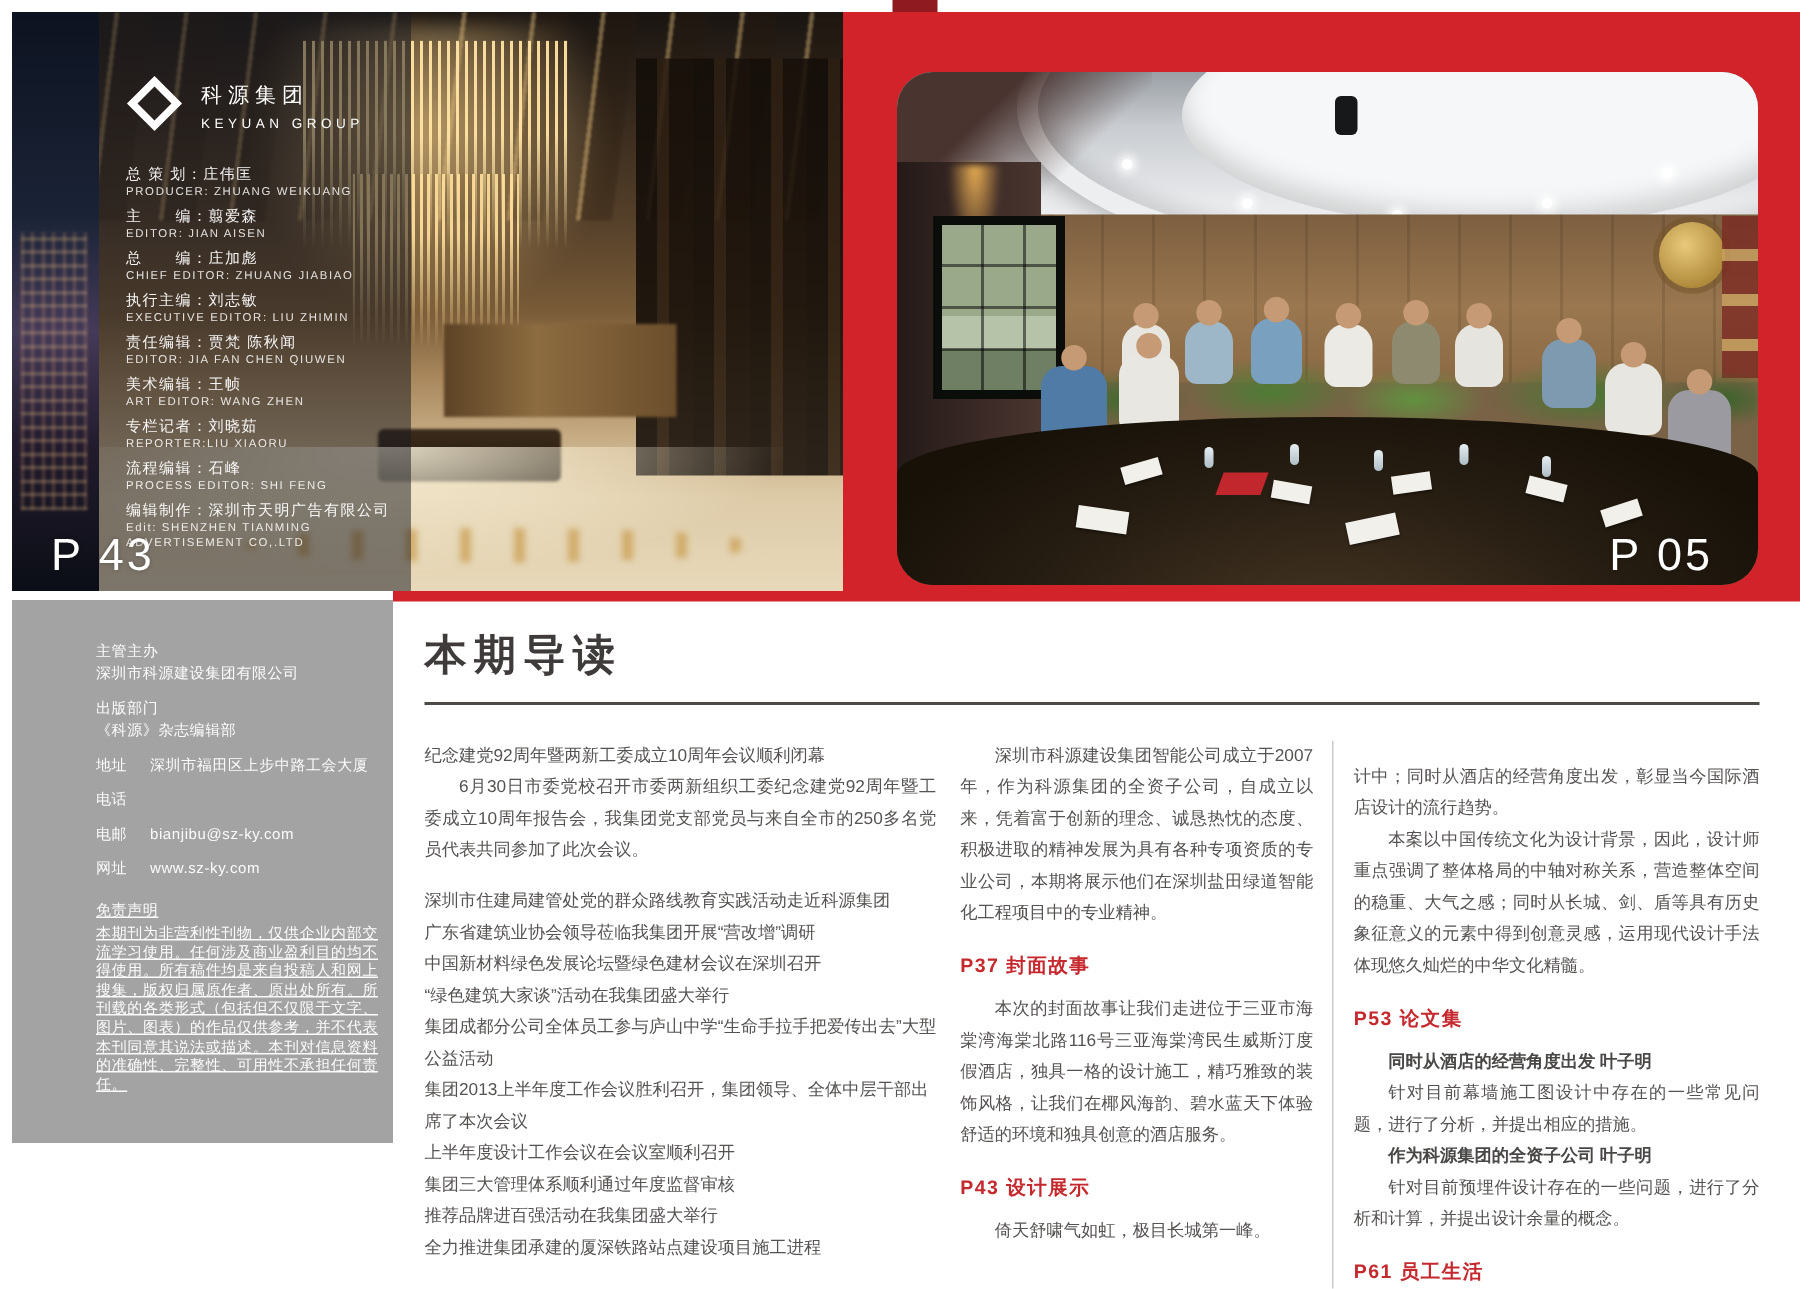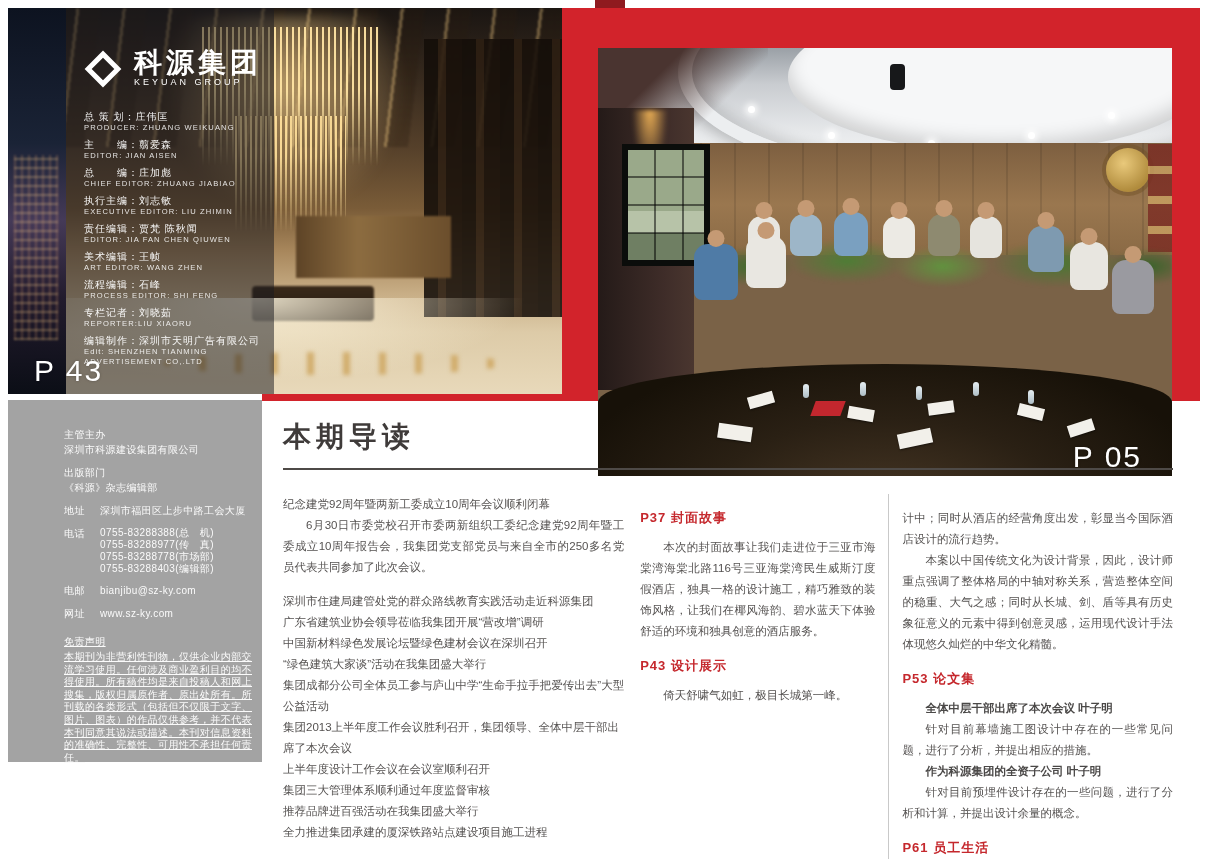--- a/index.html
+++ b/index.html
@@ -43,35 +43,35 @@
                repeating-linear-gradient(90deg,rgba(255,180,120,.22) 0 2px,rgba(0,0,0,0) 2px 7px);
     filter:blur(1px);}
 
   
   .credits-panel{left:58px;top:0;width:208px;height:100%;
     background:rgba(26,27,33,.52);box-sizing:border-box;padding:42px 0 0 18px;}
   .logo{display:flex;align-items:center;gap:12px;margin-bottom:22px;}
   .logo-mark{width:38px;height:38px;position:relative;flex:0 0 auto;}
   .logo-mark::before{content:'';position:absolute;left:6px;top:6px;width:16px;height:16px;
     border:5px solid #ffffff;transform:rotate(45deg);}
-  .logo-cn{font-size:28px;font-weight:700;color:#fff;letter-spacing:4px;line-height:22px;}
+  .logo-cn{font-size:14px;font-weight:400;color:#fff;letter-spacing:4px;line-height:22px;}
   .logo-en{font-size:9px;color:#fff;letter-spacing:3px;margin-top:3px;}
   .credit{margin-bottom:5px;}
   .credit-cn{color:rgba(255,255,255,.94);font-size:10px;line-height:13px;letter-spacing:1px;}
   .credit-en{color:rgba(255,255,255,.86);font-size:7.6px;line-height:10px;letter-spacing:1.1px;width:186px;}
   .page-label{color:#ffffff;font-size:30px;letter-spacing:2px;font-weight:400;
     font-family:"Liberation Sans",sans-serif;text-shadow:0 0 3px rgba(0,0,0,.25);}
   .pl-left{left:26px;bottom:6px;}
   .pl-right{right:30px;bottom:2px;}
 
   
   .red-tab{left:595px;top:0;width:30px;height:10px;background:#8f1a1f;}
   .red-field{left:562px;top:8px;width:638px;height:386px;background:var(--red);}
   .red-strip{left:262px;top:394px;width:938px;height:7px;background:var(--red);}
-  .photo-right{left:598px;top:48px;width:574px;height:428px;overflow:hidden;background:#7a6247;}
+  .photo-right{left:598px;top:48px;width:574px;height:342px;overflow:hidden;background:#7a6247;border-radius:24px;}
   .mr-ceiling{left:0;top:0;width:574px;height:120px;
     background:linear-gradient(180deg,#9aa0a6 0%,#c9ccd0 30%,#e8eaec 72%,#f3f4f5 100%);}
   .mr-ring1{left:80px;top:-90px;width:580px;height:200px;border-radius:50%;
     border:14px solid #eceef0;box-shadow:0 6px 14px rgba(0,0,0,.20),inset 0 -8px 12px rgba(0,0,0,.12);}
   .mr-ring2{left:190px;top:-46px;width:420px;height:150px;border-radius:50%;background:#f6f7f8;
     box-shadow:inset 0 -10px 18px rgba(0,0,0,.16);}
   .mr-corner{left:0;top:0;width:170px;height:120px;
     background:linear-gradient(135deg,#4a3430 0%,#4a3430 30%,rgba(74,52,48,0) 62%);}
   .mr-light{width:7px;height:7px;border-radius:50%;background:#fff;box-shadow:0 0 6px 3px rgba(255,255,255,.8);}
   .mr-cam{left:292px;top:16px;width:15px;height:26px;background:#17181a;border-radius:4px;}
@@ -187,26 +187,26 @@
           </div>
           <div class="credit">
             <div class="credit-cn">责任编辑：贾梵 陈秋闻</div>
             <div class="credit-en">EDITOR: JIA FAN CHEN QIUWEN</div>
           </div>
           <div class="credit">
             <div class="credit-cn">美术编辑：王帧</div>
             <div class="credit-en">ART EDITOR: WANG ZHEN</div>
           </div>
           <div class="credit">
+            <div class="credit-cn">专栏记者：刘晓茹</div>
+            <div class="credit-en">REPORTER:LIU XIAORU</div>
+          </div>
+          <div class="credit">
             <div class="credit-cn">流程编辑：石峰</div>
             <div class="credit-en">PROCESS EDITOR: SHI FENG</div>
-          </div>
-          <div class="credit">
-            <div class="credit-cn">专栏记者：刘晓茹</div>
-            <div class="credit-en">REPORTER:LIU XIAORU</div>
           </div>
           <div class="credit">
             <div class="credit-cn">编辑制作：深圳市天明广告有限公司</div>
             <div class="credit-en">Edit: SHENZHEN TIANMING ADVERTISEMENT CO,.LTD</div>
           </div>
         </div>
     </div>
 
     <div class="abs page-label pl-left">P 43</div>
   </section>
@@ -274,26 +274,20 @@
     <div class="ip-block">
       <div>出版部门</div>
       <div>《科源》杂志编辑部</div>
     </div>
     <div class="ip-row">
       <span class="ip-lbl">地址</span>
       <span>深圳市福田区上步中路工会大厦</span>
     </div>
     <div class="ip-row">
       <span class="ip-lbl">电话</span>
-      <span class="ip-phones" id="phones">
-          <div>0755-83288388(总　机)</div>
-          <div>0755-83288977(传　真)</div>
-          <div>0755-83288778(市场部)</div>
-          <div>0755-83288403(编辑部)</div>
-        </span>
     </div>
     <div class="ip-row">
       <span class="ip-lbl">电邮</span>
       <span>bianjibu@sz-ky.com</span>
     </div>
     <div class="ip-row">
       <span class="ip-lbl">网址</span>
       <span>www.sz-ky.com</span>
     </div>
     <div class="ip-disc">
@@ -315,33 +309,34 @@
           <div class="blk-line">中国新材料绿色发展论坛暨绿色建材会议在深圳召开</div>
           <div class="blk-line">“绿色建筑大家谈”活动在我集团盛大举行</div>
           <div class="blk-line">集团成都分公司全体员工参与庐山中学“生命手拉手把爱传出去”大型公益活动</div>
           <div class="blk-line">集团2013上半年度工作会议胜利召开，集团领导、全体中层干部出席了本次会议</div>
           <div class="blk-line">上半年度设计工作会议在会议室顺利召开</div>
           <div class="blk-line">集团三大管理体系顺利通过年度监督审核</div>
           <div class="blk-line">推荐品牌进百强活动在我集团盛大举行</div>
           <div class="blk-line">全力推进集团承建的厦深铁路站点建设项目施工进程</div>
         </div>
         <div class="toc-col col2">
+          <div class="blk-para">深圳市科源建设集团智能公司成立于2007年，作为科源集团的全资子公司，自成立以来，凭着富于创新的理念、诚恳热忱的态度、积极进取的精神发展为具有各种专项资质的专业公司，本期将展示他们在深圳盐田绿道智能化工程项目中的专业精神。</div>
           <div class="blk-gap"></div>
           <div class="sec-head">P37 封面故事</div>
           <div class="blk-para">本次的封面故事让我们走进位于三亚市海棠湾海棠北路116号三亚海棠湾民生威斯汀度假酒店，独具一格的设计施工，精巧雅致的装饰风格，让我们在椰风海韵、碧水蓝天下体验舒适的环境和独具创意的酒店服务。</div>
           <div class="blk-gap"></div>
           <div class="sec-head">P43 设计展示</div>
           <div class="blk-poem">倚天舒啸气如虹，极目长城第一峰。</div>
         </div>
         <div class="toc-col col3">
           <div class="blk-cont">计中；同时从酒店的经营角度出发，彰显当今国际酒店设计的流行趋势。</div>
           <div class="blk-para">本案以中国传统文化为设计背景，因此，设计师重点强调了整体格局的中轴对称关系，营造整体空间的稳重、大气之感；同时从长城、剑、盾等具有历史象征意义的元素中得到创意灵感，运用现代设计手法体现悠久灿烂的中华文化精髓。</div>
           <div class="blk-gap"></div>
           <div class="sec-head">P53 论文集</div>
-          <div class="blk-titled">全体中层干部出席了本次会议 叶子明</div>
+          <div class="blk-titled">同时从酒店的经营角度出发 叶子明</div>
           <div class="blk-para">针对目前幕墙施工图设计中存在的一些常见问题，进行了分析，并提出相应的措施。</div>
           <div class="blk-titled">作为科源集团的全资子公司 叶子明</div>
           <div class="blk-para">针对目前预埋件设计存在的一些问题，进行了分析和计算，并提出设计余量的概念。</div>
           <div class="blk-gap"></div>
           <div class="sec-head">P61 员工生活</div>
         </div>
       </div>
   </main>
 
 </div>

